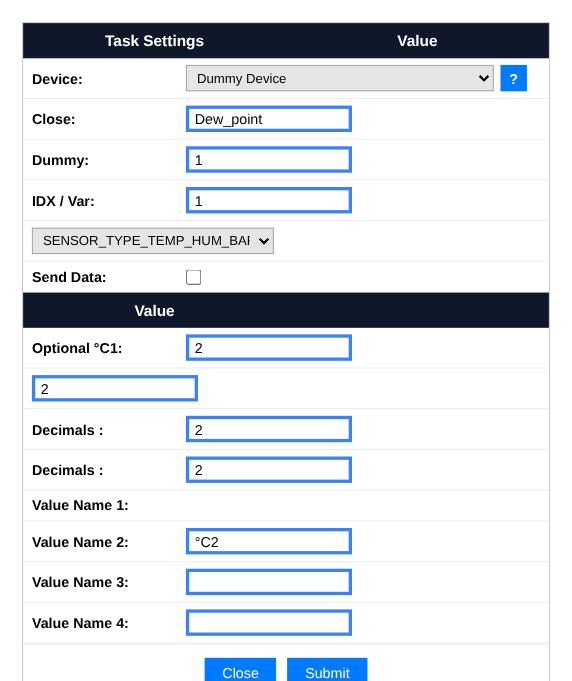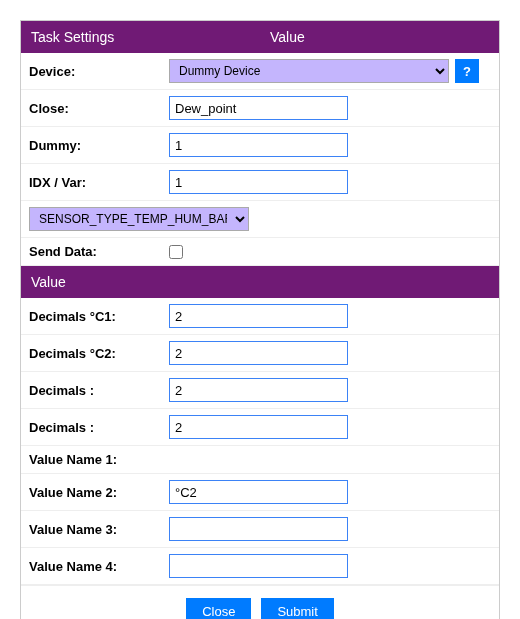--- a/index.html
+++ b/index.html
@@ -14,23 +14,24 @@
       width: 520px;
       min-height: 619px;
     }
     .form-container {
       width: 480px;
       border: 1px solid #ccc;
     }
     .section-header {
       display: grid;
       grid-template-columns: 1fr 1fr;
-      background: #701a75;
-      color: #fff;
-      font-weight: normal;
+      background: #0f172a;
+      color: #fff;
+      font-weight: bold;
+      text-align: center;
     }
     .section-header .col {
       padding: 8px 10px;
       font-size: 14px;
     }
     .form-row {
       display: grid;
       grid-template-columns: 140px 1fr;
       align-items: center;
       border-bottom: 1px solid #eee;
@@ -43,36 +44,36 @@
       color: #000;
       font-size: 13px;
       font-weight: bold;
     }
     .form-value {
       display: flex;
       align-items: center;
       gap: 6px;
     }
     input[type="text"] {
-      border: 1px solid #3b82f6;
+      border: 3px solid #3b82f6;
       padding: 3px 5px;
       font-size: 13px;
-      width: 179px;
+      width: 151px;
       height: 24px;
     }
     input[type="checkbox"] {
       width: 14px;
       height: 14px;
     }
     select {
       border: 1px solid #aaa;
       padding: 3px 5px;
       font-size: 12px;
       height: 24px;
-      background: #c4b5fd;
+      background: #e5e5e5;
     }
     .device-select {
       width: 280px;
     }
     .simulate-select {
       width: 220px;
     }
     .help-btn {
       background: #007bff;
       color: #fff;
@@ -167,28 +168,27 @@
     <div class="form-value">
       <input type="checkbox" style="">
     </div>
   </div>
 
   <div class="section-header">
     <div class="col">Value</div>
   </div>
 
   <div class="form-row">
-    <div class="form-label">Decimals °C1:</div>
-    <div class="form-value">
-      <input type="text" class="input-short" value="2" style="">
-    </div>
-  </div>
-
-  <div class="form-row">
-    <div class="form-label">Decimals °C2:</div>
+    <div class="form-label">Optional °C1:</div>
+    <div class="form-value">
+      <input type="text" class="input-short" value="2" style="">
+    </div>
+  </div>
+
+  <div class="form-row">
     <div class="form-value">
       <input type="text" class="input-short" value="2" style="">
     </div>
   </div>
 
   <div class="form-row">
     <div class="form-label">Decimals :</div>
     <div class="form-value">
       <input type="text" class="input-short" value="2" style="">
     </div>

